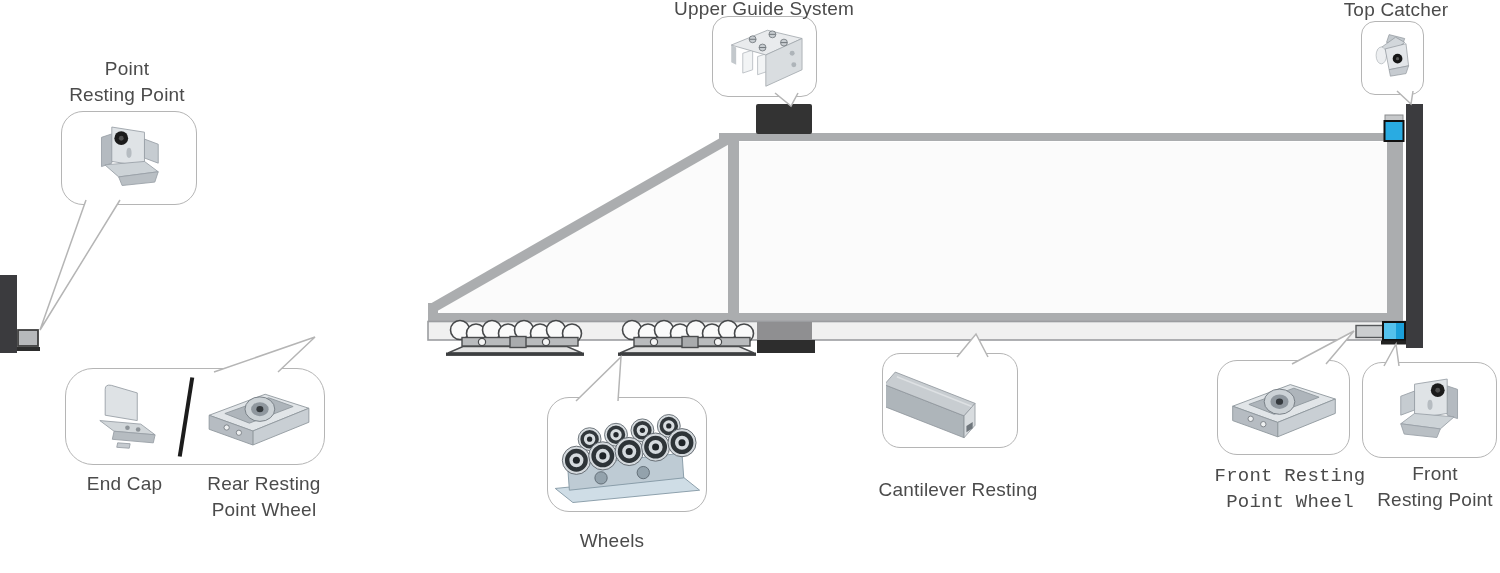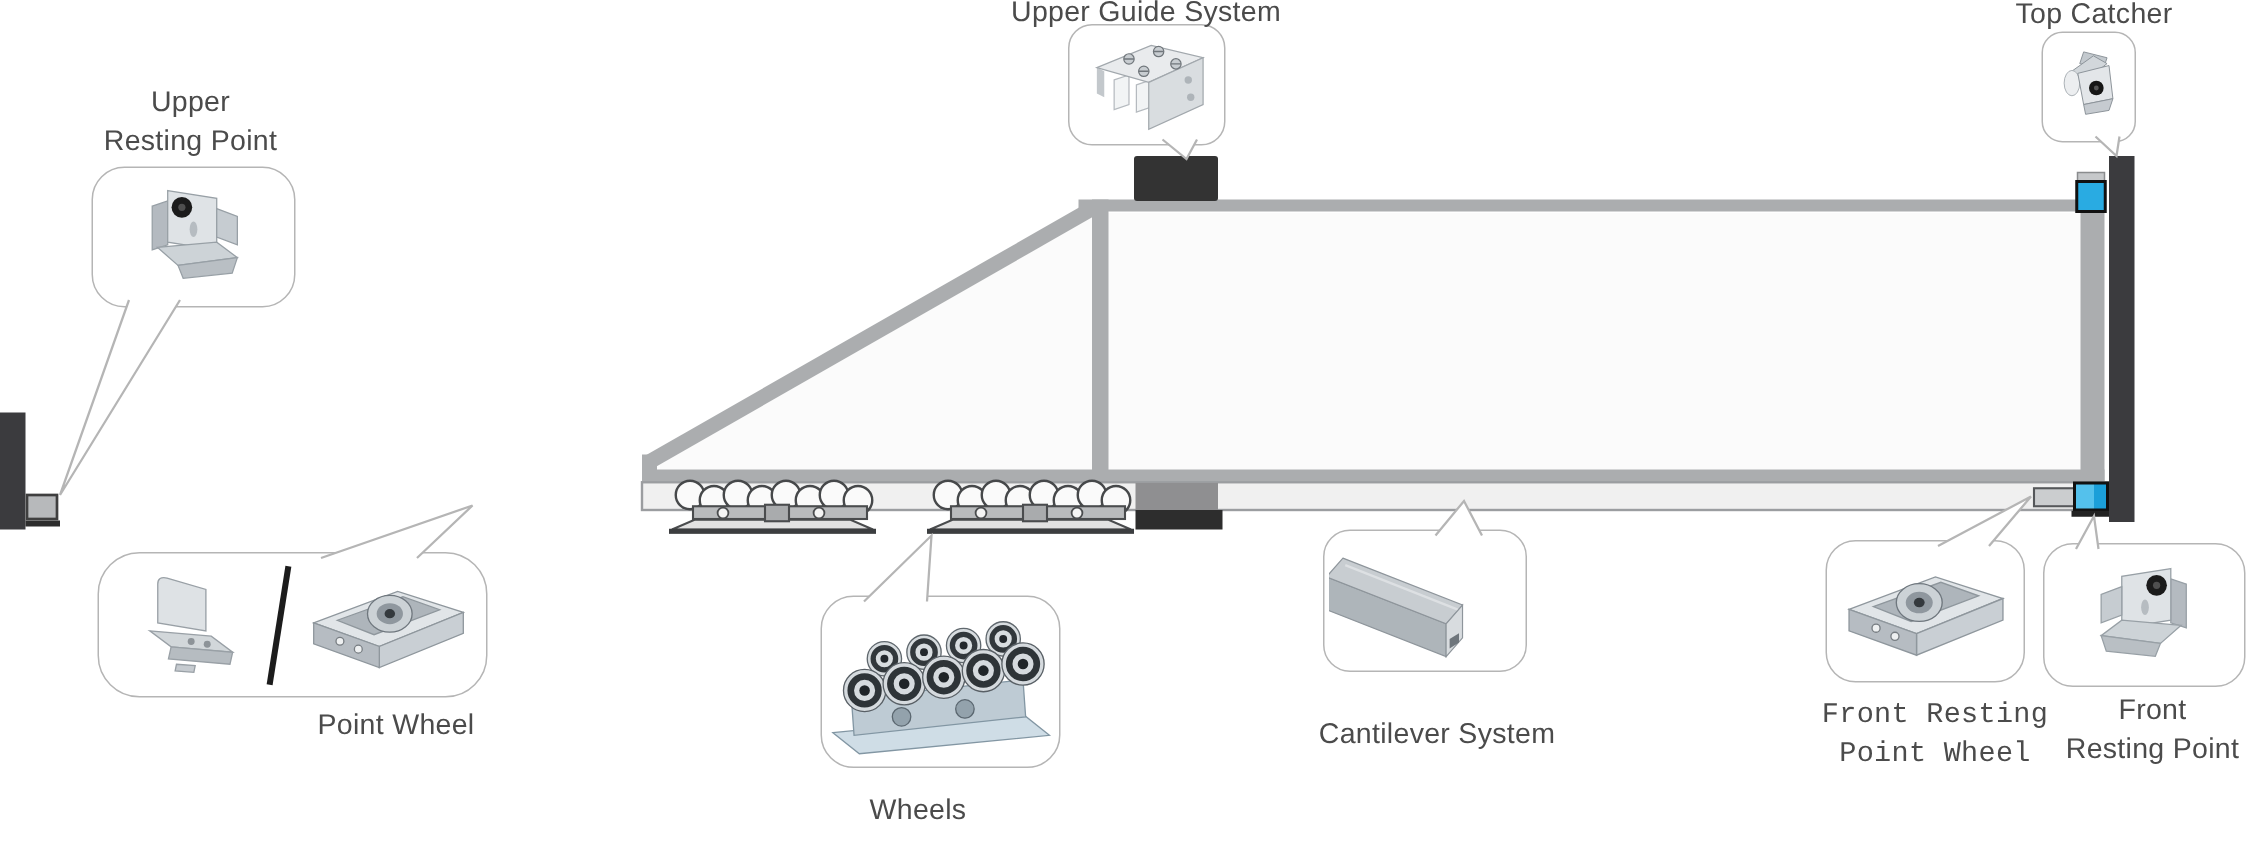--- a/index.html
+++ b/index.html
@@ -284,43 +284,47 @@
 
       <polygon points="1292,364 1326,364 1354,331" fill="#ffffff"></polygon>
       <path d="M1292,364 L1354,331 L1326,364" fill="none" stroke="#b5b5b5" stroke-width="1.5"></path>
 
       <polygon points="1384,366 1399,366 1396,344" fill="#ffffff"></polygon>
       <path d="M1384,366 L1396,344 L1399,366" fill="none" stroke="#b5b5b5" stroke-width="1.5"></path>
     </g>
   </svg>
 
   <div class="label" style="left:37px;top:56px;width:180px;">
-    <span>Upper</span>
+    <span>Point</span>
     <span>Resting Point</span>
   </div>
 
+  <div class="label" style="left:57px;top:471px;width:135px;">
+    <span>End Cap</span>
+  </div>
 
   <div class="label" style="left:183px;top:471px;width:162px;">
+    <span>Rear Resting</span>
     <span>Point Wheel</span>
   </div>
 
   <div class="label" style="left:664px;top:-4px;width:200px;">
     <span>Upper Guide System</span>
   </div>
 
   <div class="label" style="left:1321px;top:-3px;width:150px;">
     <span>Top Catcher</span>
   </div>
 
   <div class="label" style="left:512px;top:528px;width:200px;">
     <span>Wheels</span>
   </div>
 
   <div class="label" style="left:858px;top:477px;width:200px;">
-    <span>Cantilever System</span>
+    <span>Cantilever Resting</span>
   </div>
 
   <div class="label" style="left:1196px;top:463px;width:188px;font-family:Liberation Mono, monospace;">
     <span>Front Resting</span>
     <span>Point Wheel</span>
   </div>
 
   <div class="label" style="left:1343px;top:461px;width:184px;">
     <span>Front</span>
     <span>Resting Point</span>

